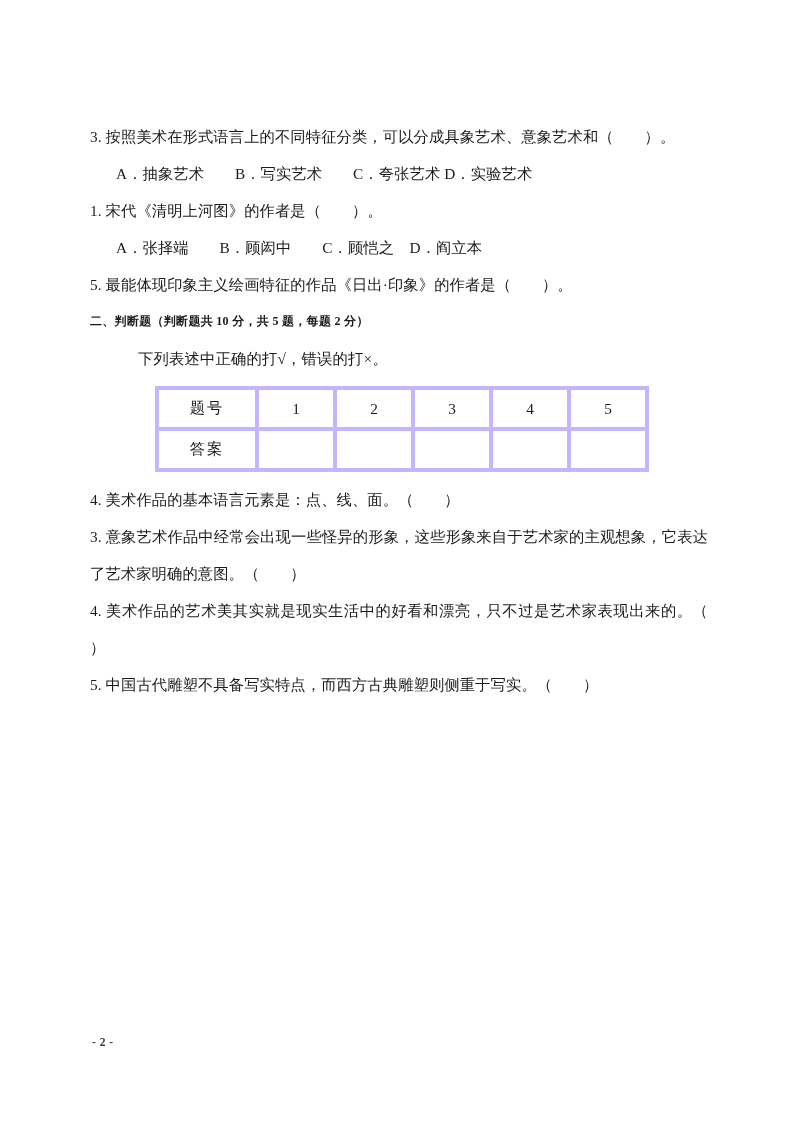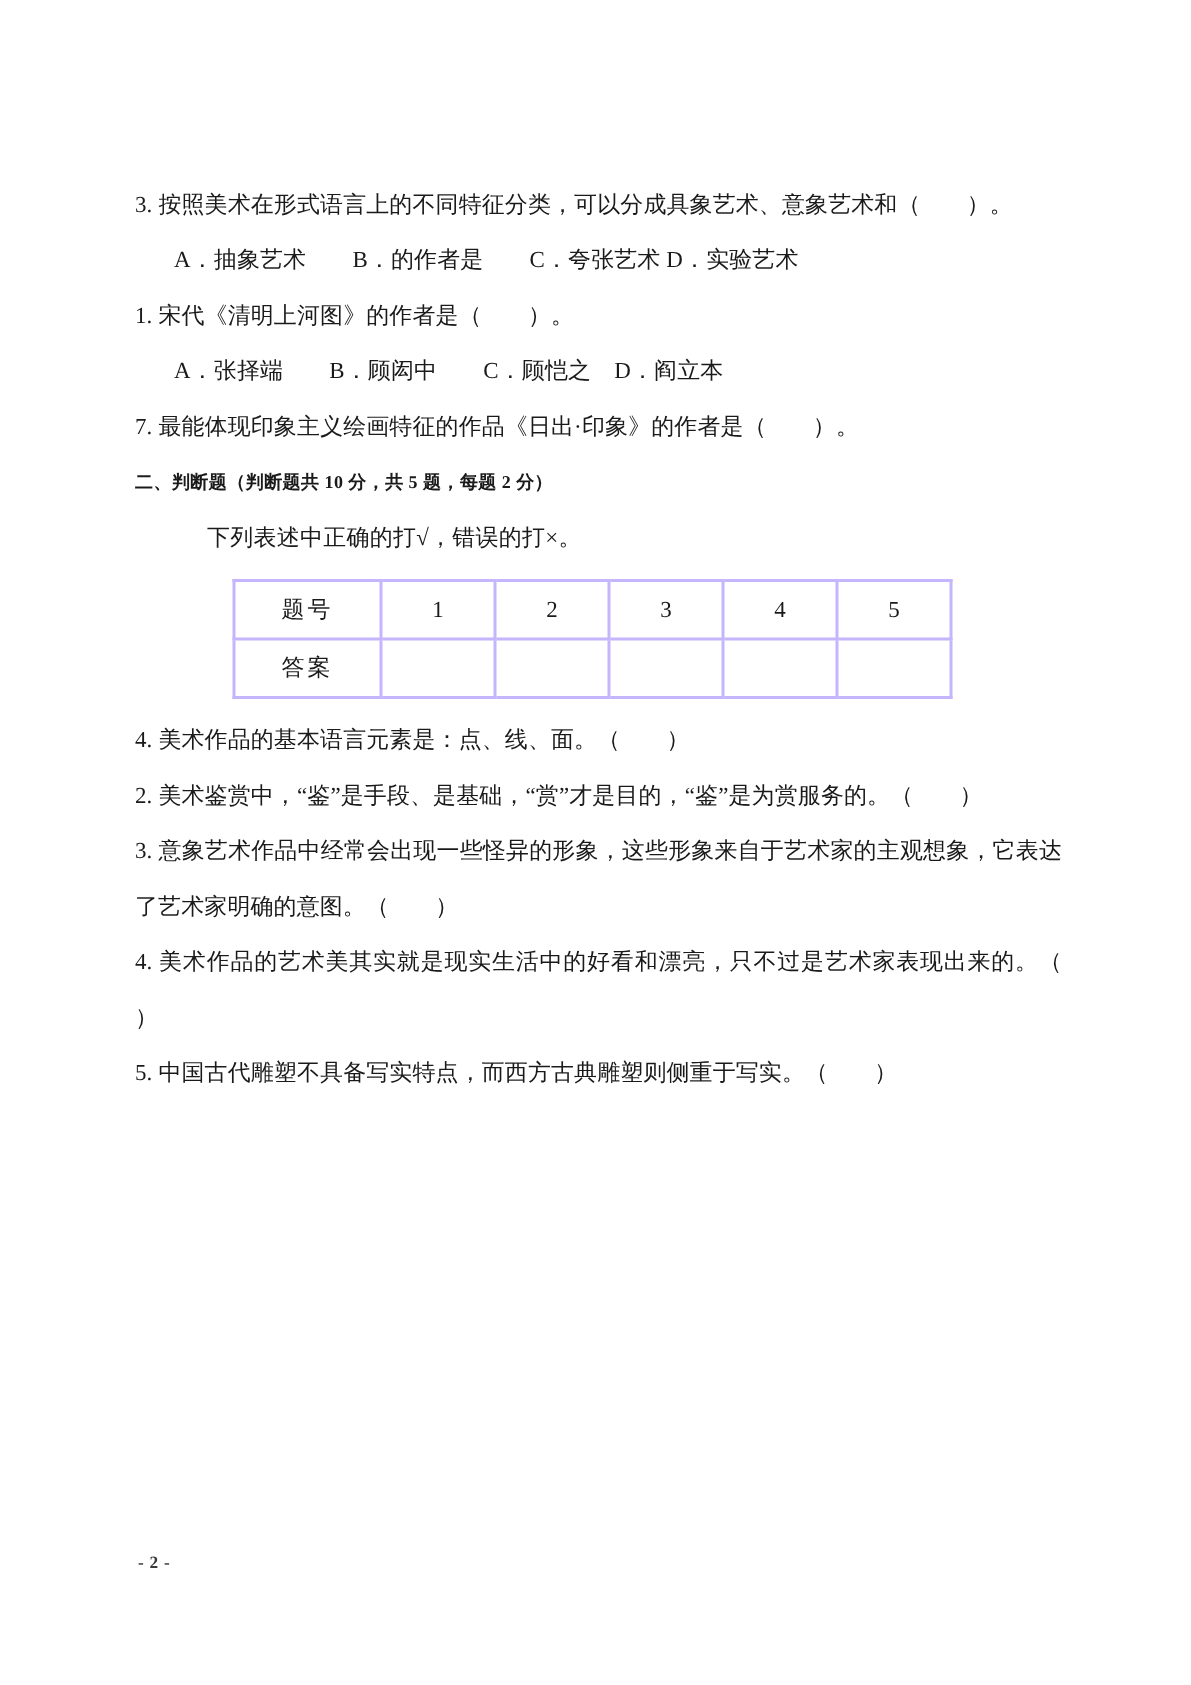--- a/index.html
+++ b/index.html
@@ -74,21 +74,21 @@
     padding-left: 65px;
     padding-top: 9px;
     padding-bottom: 9px;
   }
   table.answer-table {
     border-collapse: collapse;
     table-layout: fixed;
     width: 466px;
   }
   table.answer-table td {
-    border: 2px solid #c4b5fd;
+    border: 4px solid #c4b5fd;
     height: 37px;
     text-align: center;
     vertical-align: middle;
     font-size: 15.3px;
     padding: 0;
   }
   table.answer-table td.label-col {
     width: 96px;
     letter-spacing: 2px;
   }
@@ -111,26 +111,26 @@
 </head>
 <body>
 
 <div class="page">
 
   <div class="content">
 
     <div>
 
       <p class="q-stem">3. 按照美术在形式语言上的不同特征分类，可以分成具象艺术、意象艺术和（　　）。</p>
-      <p class="q-options">A．抽象艺术　　B．的作者是　　C．夸张艺术 D．实验艺术</p>
+      <p class="q-options">A．抽象艺术　　B．写实艺术　　C．夸张艺术 D．实验艺术</p>
 
       <p class="q-stem">1. 宋代《清明上河图》的作者是（　　）。</p>
       <p class="q-options">A．张择端　　B．顾闳中　　C．顾恺之　D．阎立本</p>
 
-      <p class="q-stem">7. 最能体现印象主义绘画特征的作品《日出·印象》的作者是（　　）。</p>
+      <p class="q-stem">5. 最能体现印象主义绘画特征的作品《日出·印象》的作者是（　　）。</p>
 
     </div>
 
     <div>
 
       <p class="section-head">二、判断题（判断题共 10 分，共 5 题，每题 2 分）</p>
 
       <p class="sub-instruction">下列表述中正确的打√，错误的打×。</p>
 
       <div class="table-wrap">
@@ -150,21 +150,20 @@
               <td class="num-col"></td>
               <td class="num-col"></td>
               <td class="num-col"></td>
               <td class="num-col"></td>
             </tr>
           </tbody>
         </table>
       </div>
 
       <p class="q-stem">4. 美术作品的基本语言元素是：点、线、面。（　　）</p>
-      <p class="q-stem">2. 美术鉴赏中，“鉴”是手段、是基础，“赏”才是目的，“鉴”是为赏服务的。（　　）</p>
       <p class="q-stem">3. 意象艺术作品中经常会出现一些怪异的形象，这些形象来自于艺术家的主观想象，它表达了艺术家明确的意图。（　　）</p>
       <p class="q-stem">4. 美术作品的艺术美其实就是现实生活中的好看和漂亮，只不过是艺术家表现出来的。（　　）</p>
       <p class="q-stem">5. 中国古代雕塑不具备写实特点，而西方古典雕塑则侧重于写实。（　　）</p>
 
     </div>
 
   </div>
 
   <div class="footer">- 2 -</div>
 

